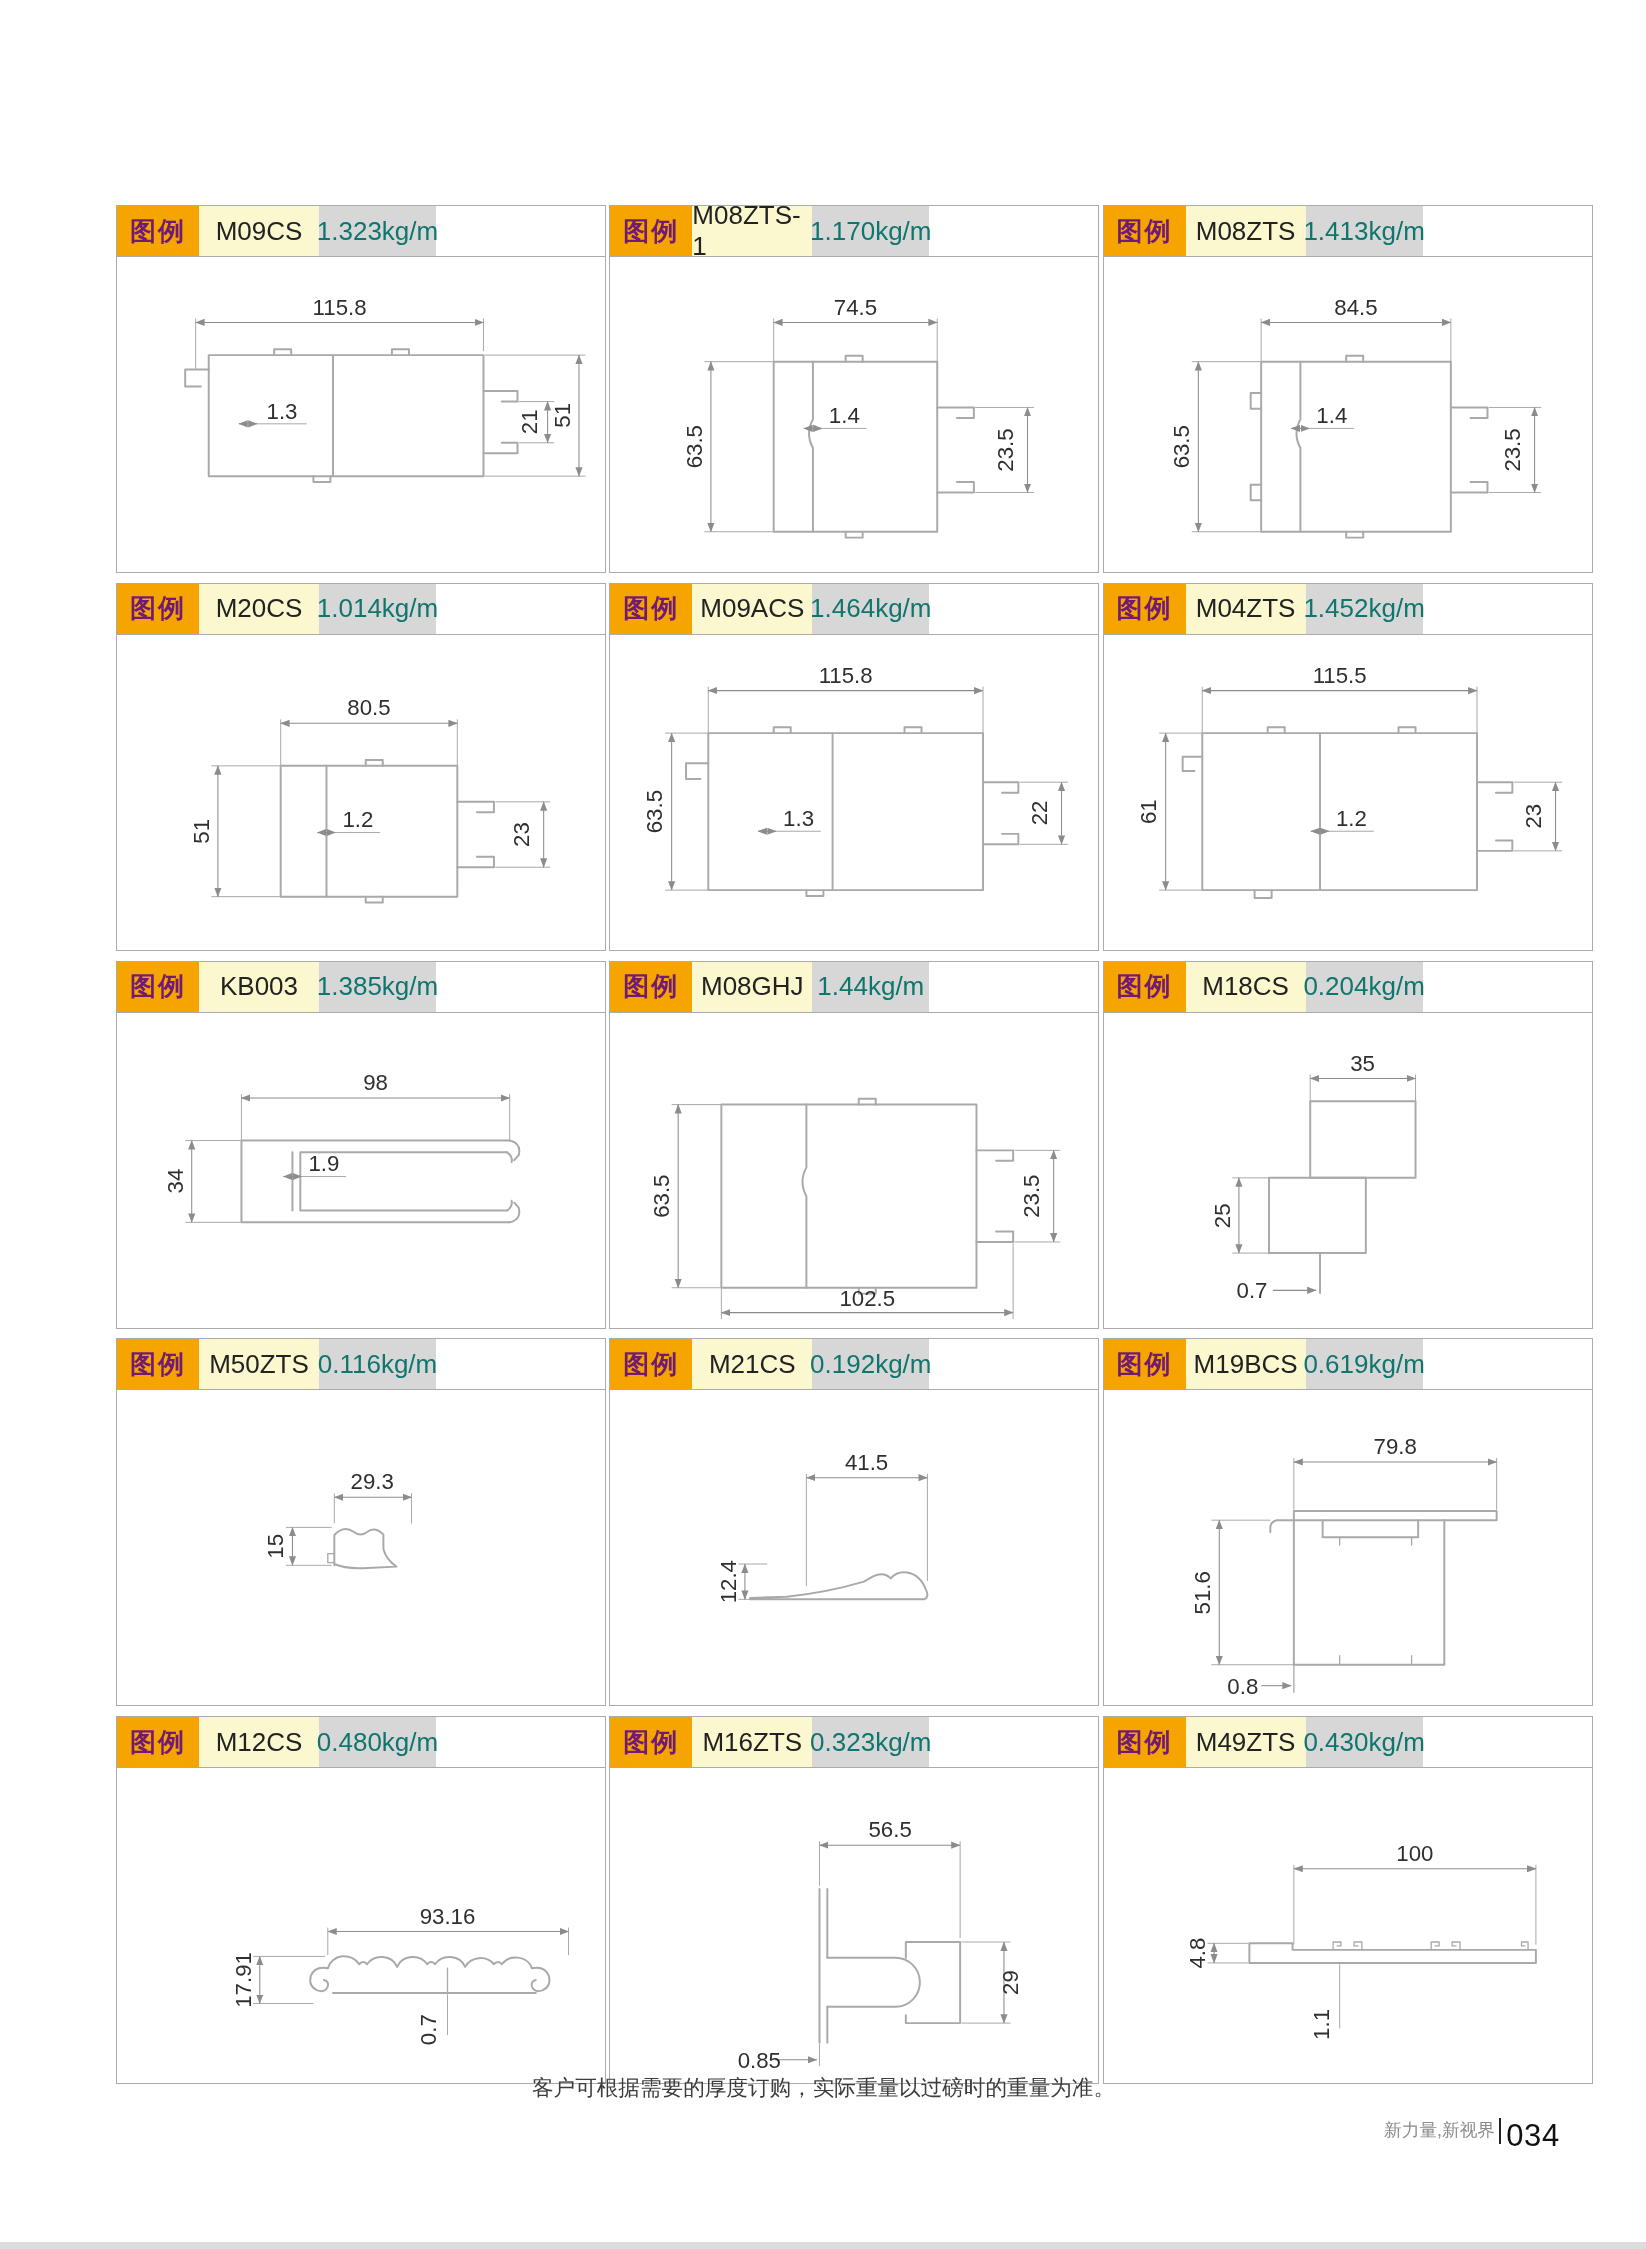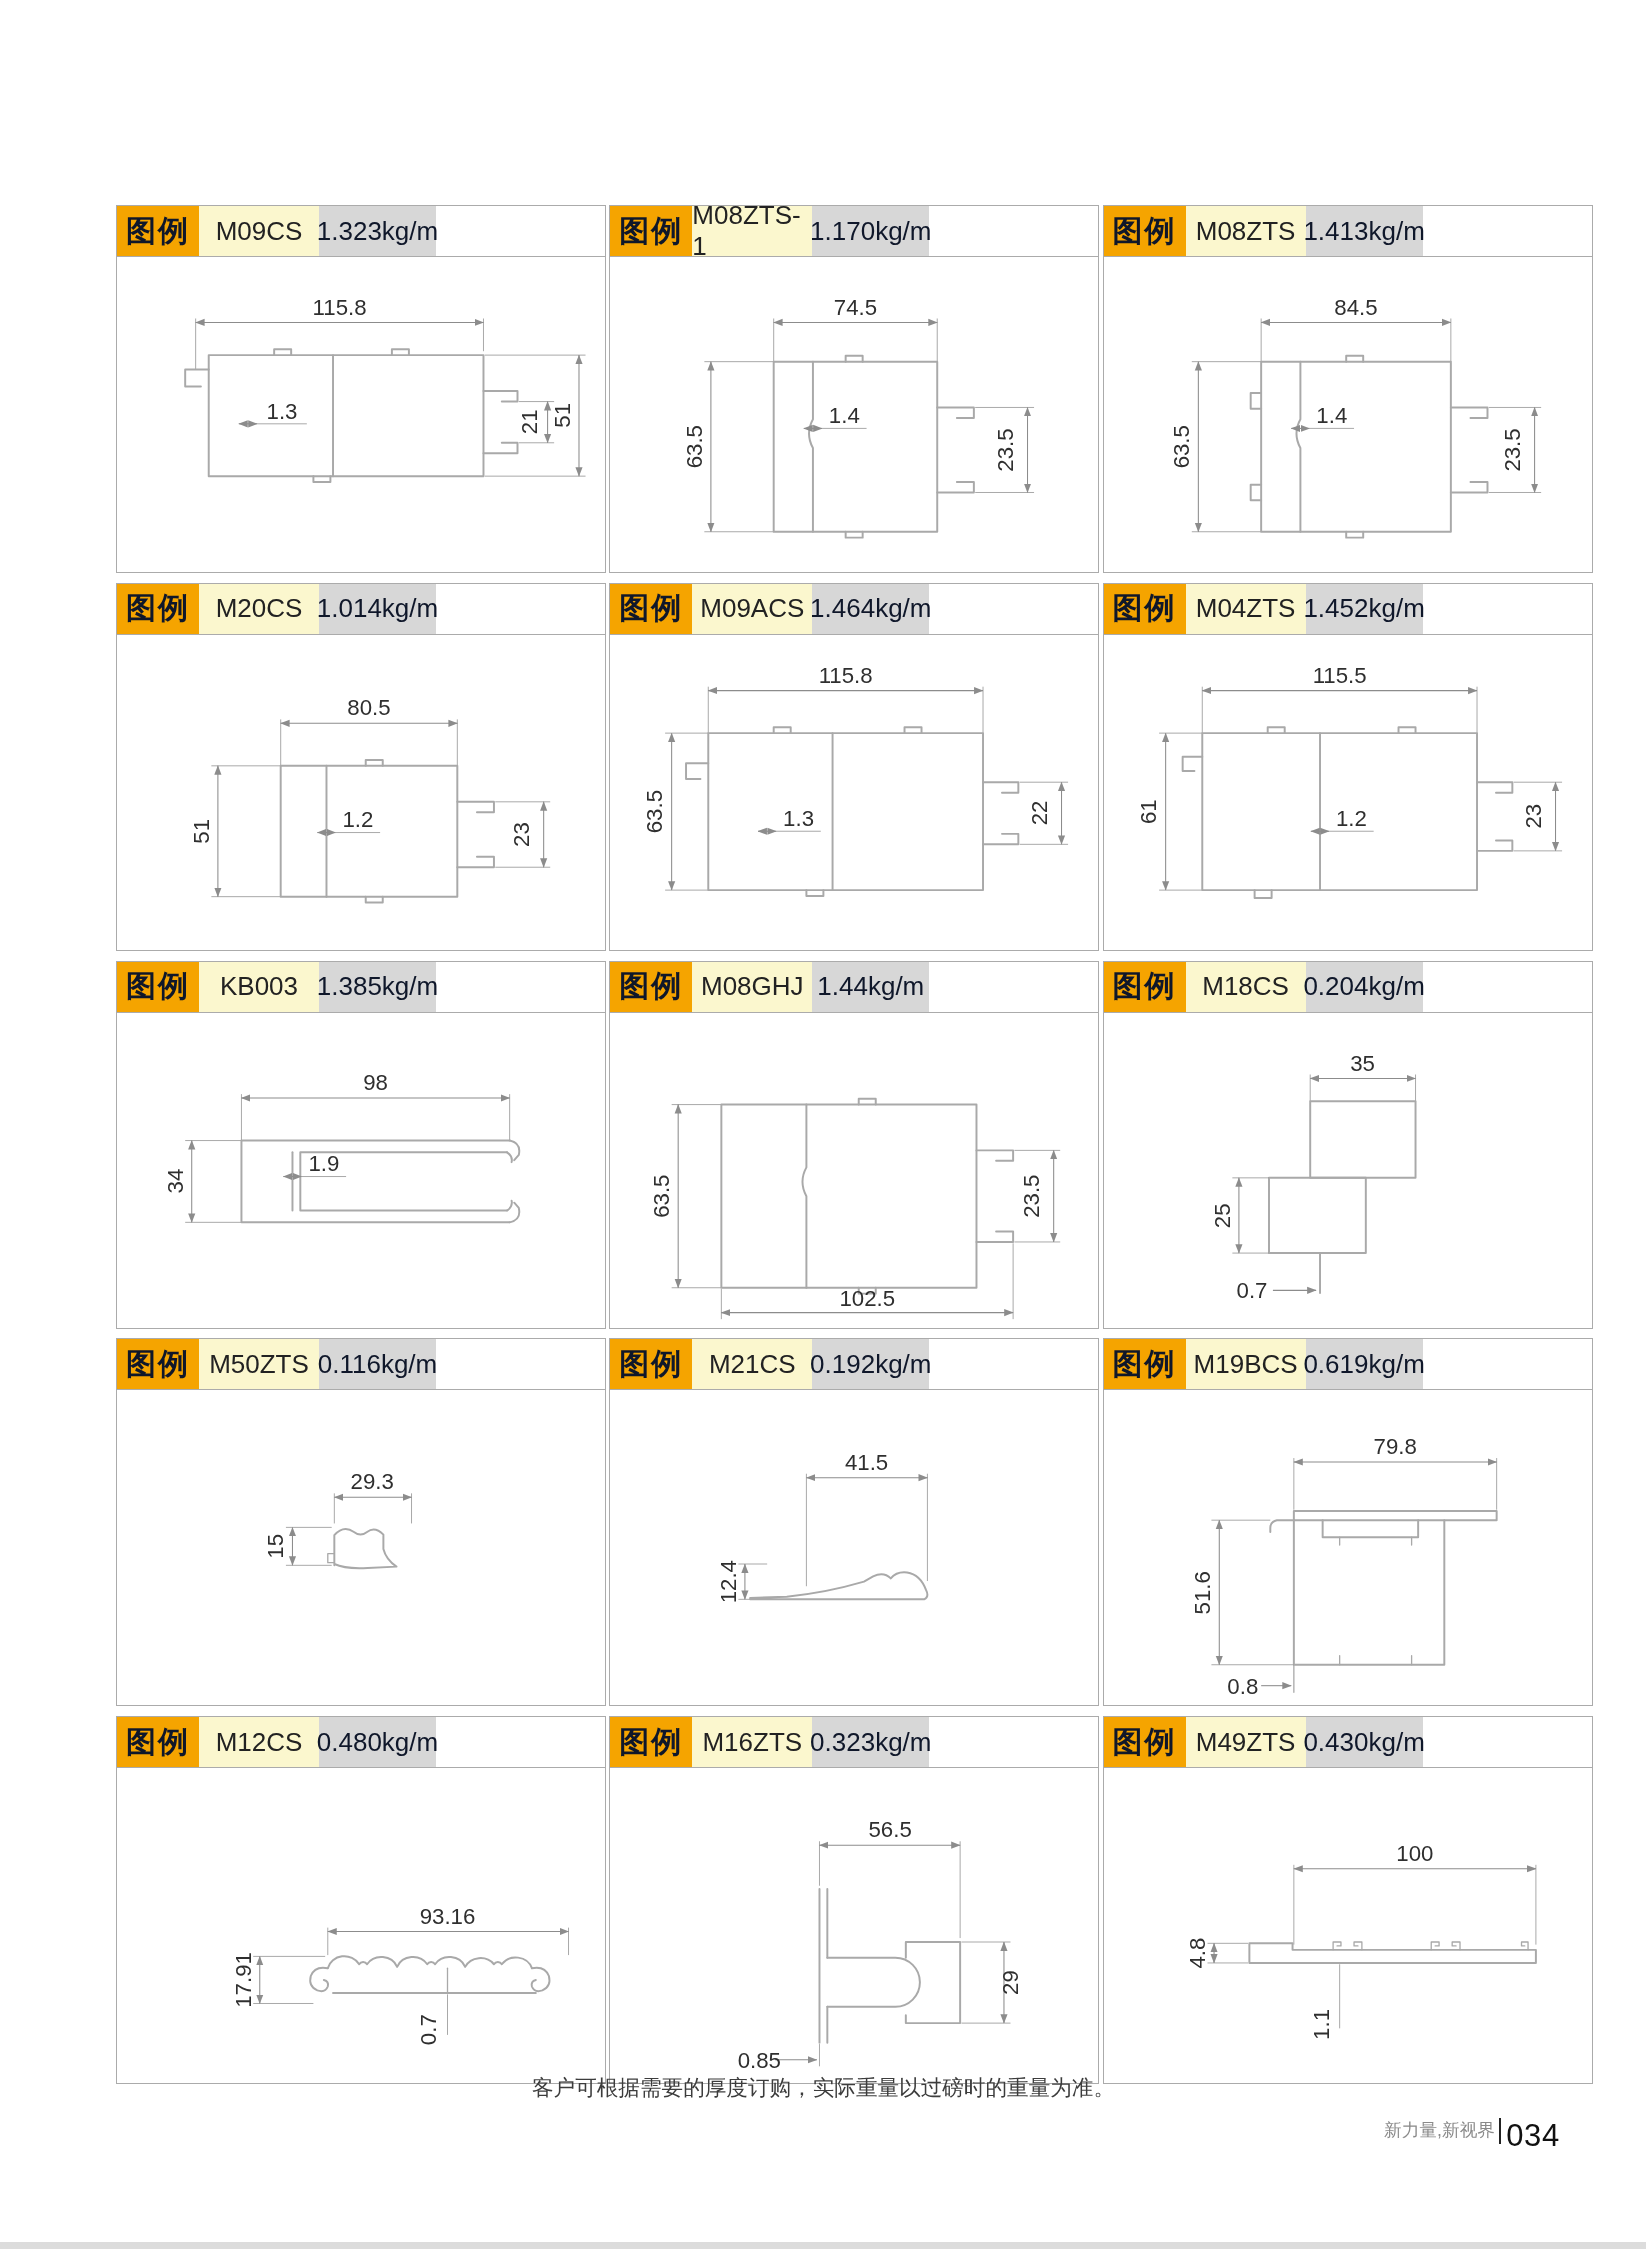--- a/index.html
+++ b/index.html
@@ -4,23 +4,23 @@
 <style>
   html,body{margin:0;padding:0}
   body{width:1647px;height:2250px;background:#ffffff;position:relative;
        font-family:"Liberation Sans",sans-serif;overflow:hidden}
   .grid{position:absolute;left:116px;top:205px;display:grid;
         grid-template-columns:repeat(3,490px);grid-auto-rows:368px;
         column-gap:3.3px;row-gap:9.8px}
   .cell{border:1.3px solid #ababab;box-sizing:border-box;background:#fff}
   .hdr{display:flex;height:50px;border-bottom:1.3px solid #ababab}
   .seg{display:flex;align-items:center;justify-content:center;height:100%;box-sizing:border-box}
-  .legend{width:82px;background:#F5A400;color:#0f172a;font-weight:bold;font-size:30px;letter-spacing:2px}
+  .legend{width:82px;background:#F5A400;color:#701a75;font-weight:bold;font-size:26px;letter-spacing:2px}
   .code{width:120px;background:#FBF7CE;font-size:26px;color:#222}
-  .weight{width:117px;background:#D7D7D7;font-size:26px;color:#0f172a}
+  .weight{width:117px;background:#D7D7D7;font-size:26px;color:#0f766e}
   .bodyarea{height:314px}
   svg.draw{width:487px;height:314px;display:block}
   .pf{fill:none;stroke:#a9a9a9;stroke-width:3;stroke-linejoin:round;stroke-linecap:round}
   .pf2{fill:none;stroke:#a9a9a9;stroke-width:2;stroke-linejoin:round;stroke-linecap:round}
   .dl{stroke:#8c8c8c;stroke-width:1.6;fill:none}
   .xl{stroke:#9a9a9a;stroke-width:1.3;fill:none}
   .dt{fill:#2f2f2f;font-size:34px;text-anchor:middle;font-family:"Liberation Sans",sans-serif}
   .note{position:absolute;left:0;top:2073px;width:1647px;text-align:center;
         font-size:21.6px;line-height:29px;color:#3c3c3c}
   .pageid{position:absolute;left:1384px;top:2118px;display:flex;align-items:flex-start}

